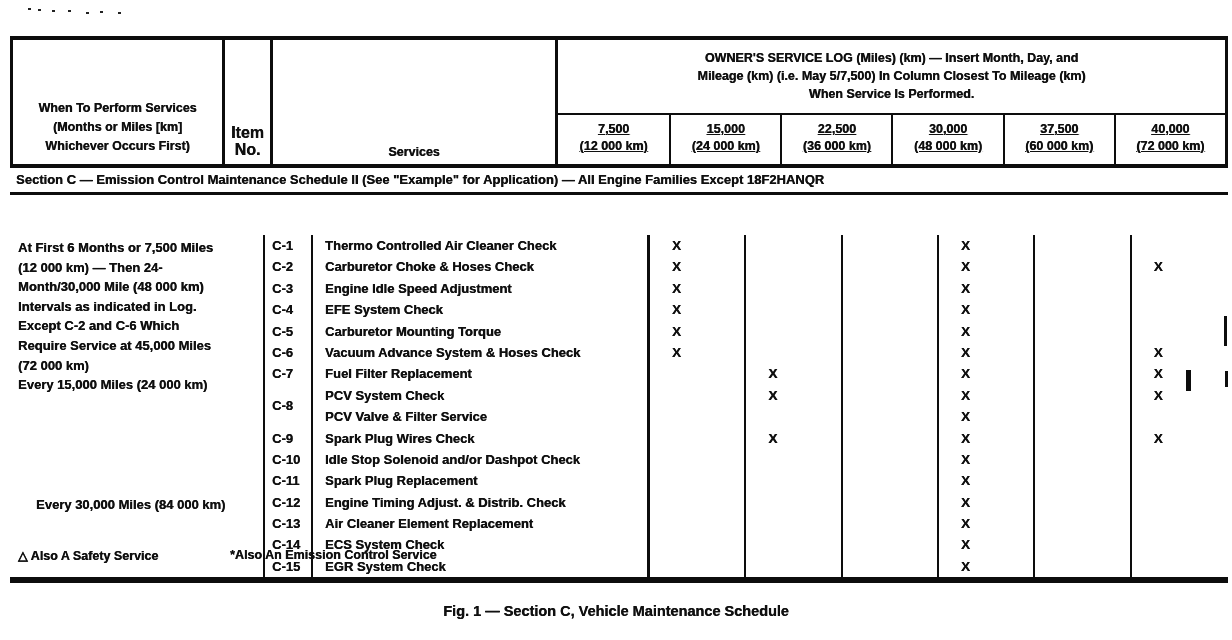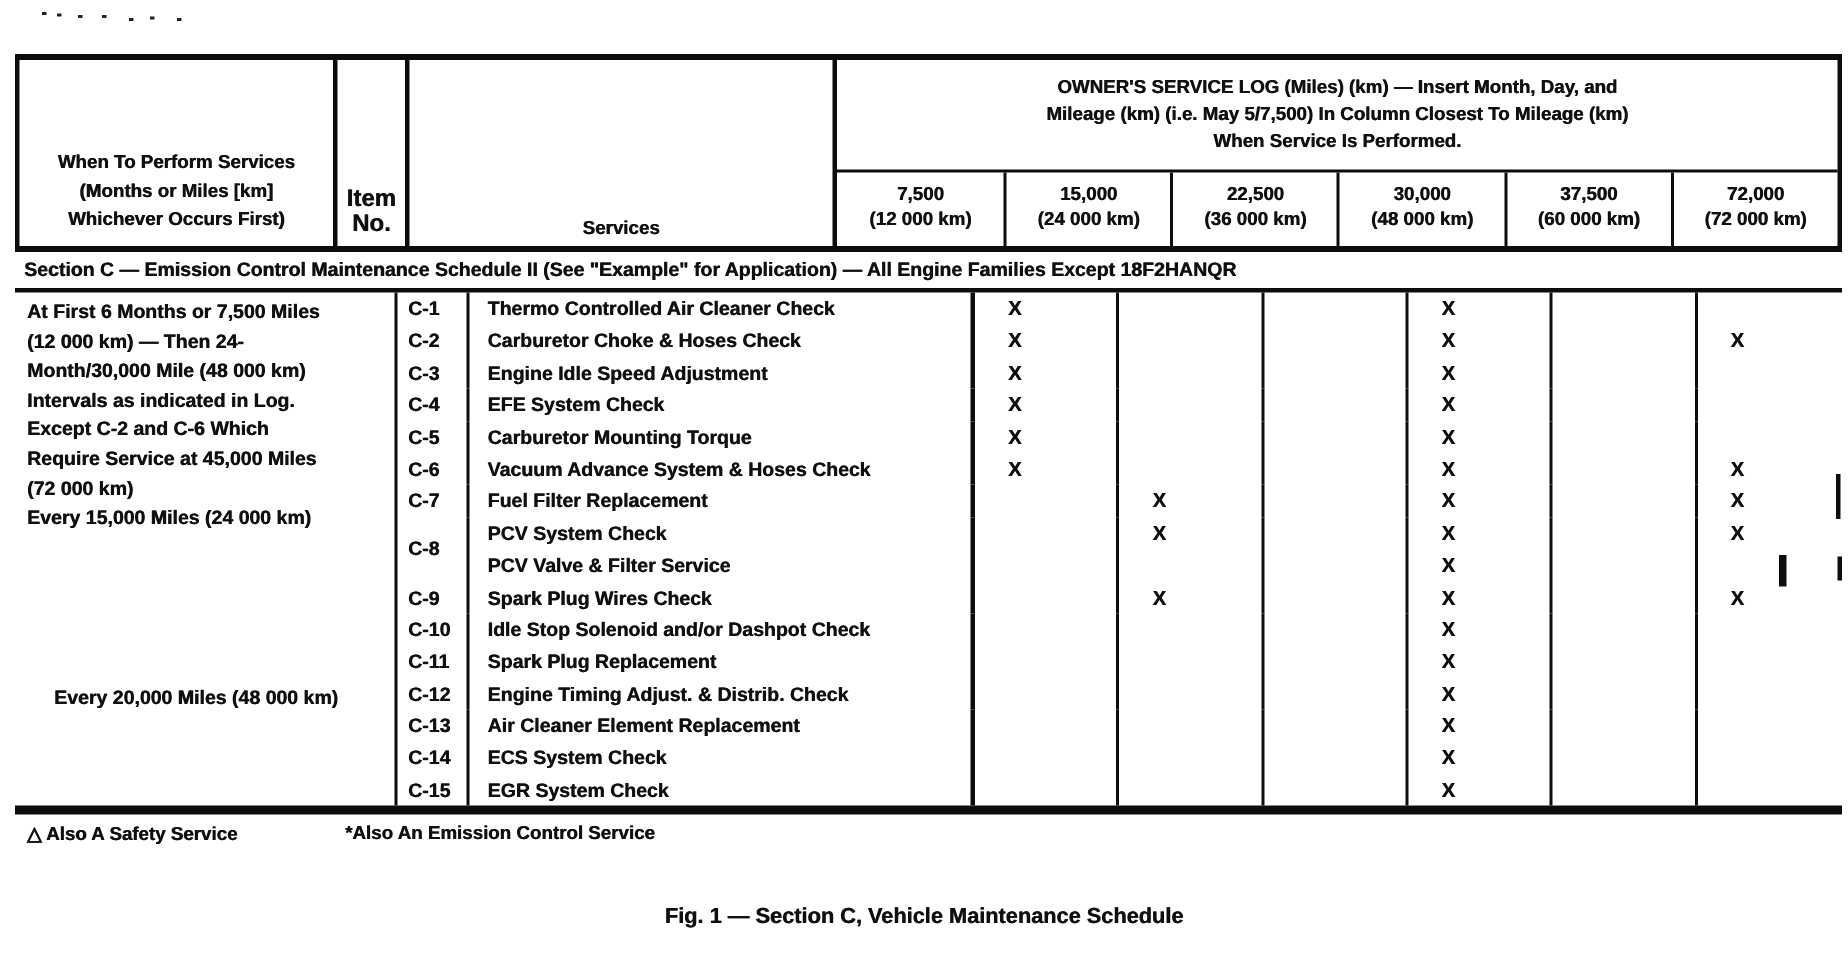--- a/index.html
+++ b/index.html
@@ -23,28 +23,28 @@
     font-size:12.5px; line-height:19px; padding-bottom:8px; white-space:pre-line; }
   .c-item { width:48px; border-right:3px solid #0d0d0d;
     display:flex; align-items:flex-end; justify-content:center; text-align:center;
     font-size:16px; line-height:17px; padding-bottom:6px; white-space:pre-line; }
   .c-svc { width:285px; border-right:3px solid #0d0d0d;
     display:flex; align-items:flex-end; justify-content:center;
     font-size:12.5px; padding-bottom:5px; }
   .c-log { flex:1; display:flex; flex-direction:column; }
   .log-title { height:75px; border-bottom:2px solid #0d0d0d; text-align:center;
     font-size:12.5px; line-height:18px; padding-top:9px; white-space:pre-line; }
-  .log-cols { flex:1; display:flex; }
+  .log-cols { flex:1; display:flex;text-decoration:underline; }
   .mcell { width:16.6667%; border-left:2px solid #0d0d0d; text-align:center; padding-top:6px;
     font-size:12.5px; line-height:17px; }
   .mcell:first-child { border-left:none; }
   
   .section { height:27px; border-bottom:3px solid #0d0d0d; font-size:13px; line-height:24px; padding-left:6px; }
   
-  .body { display:flex; }
+  .body { display:flex;margin-top:40px; }
   .when-col { position:relative; width:255px; border-right:2px solid #0d0d0d; font-size:13px; }
   .when-block1 { position:absolute; top:3px; left:8px; right:2px; line-height:19.6px; white-space:pre-line; }
   .when-block2 { position:absolute; top:260px; left:26px; line-height:20px; }
   .grid { display:grid; width:963px;
     grid-template-columns:48px 337px repeat(6, 96.33px);
     grid-auto-rows:21.4px; }
   .cell { font-size:13px; line-height:21.4px; overflow:visible; white-space:nowrap; }
   .item { padding-left:7px; border-right:2px solid #0d0d0d; }
   .item.shift { line-height:41px; }
   .svc  { padding-left:12px; border-right:3px solid #0d0d0d; }
@@ -94,40 +94,40 @@
             </div>
             <div class="mcell">
               <div>30,000</div>
               <div>(48 000 km)</div>
             </div>
             <div class="mcell">
               <div>37,500</div>
               <div>(60 000 km)</div>
             </div>
             <div class="mcell">
-              <div>72,000</div>
+              <div>40,000</div>
               <div>(72 000 km)</div>
             </div>
           </div>
       </div>
     </div>
 
     <div class="section">Section C — Emission Control Maintenance Schedule II (See "Example" for Application) — All Engine Families Except 18F2HANQR</div>
 
     <div class="body">
       <div class="when-col">
         <div class="when-block1">At First 6 Months or 7,500 Miles
 (12 000 km) — Then 24-
 Month/30,000 Mile (48 000 km)
 Intervals as indicated in Log.
 Except C-2 and C-6 Which
 Require Service at 45,000 Miles
 (72 000 km)
 Every 15,000 Miles (24 000 km)</div>
-        <div class="when-block2">Every 20,000 Miles (48 000 km)</div>
+        <div class="when-block2">Every 30,000 Miles (84 000 km)</div>
       </div>
       <div class="grid" id="rowsGrid">
           <div class="cell item">C-1</div>
           <div class="cell svc">Thermo Controlled Air Cleaner Check</div>
           <div class="cell mark c0">X</div>
           <div class="cell mark c1"></div>
           <div class="cell mark c2"></div>
           <div class="cell mark c3">X</div>
           <div class="cell mark c4"></div>
           <div class="cell mark c5"></div>

